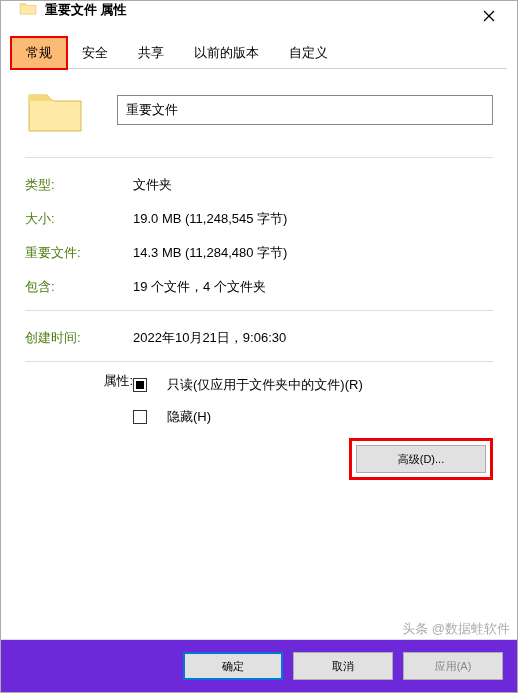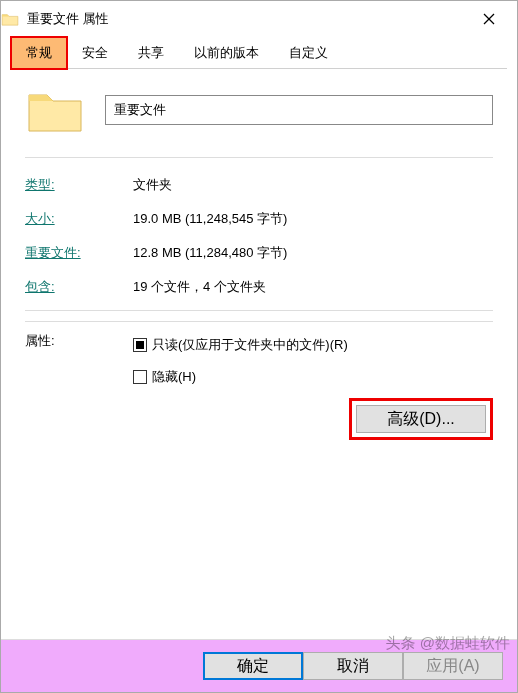--- a/index.html
+++ b/index.html
@@ -15,23 +15,24 @@
     width: 518px;
     height: 693px;
     background: #fff;
     border: 1px solid #aaa;
     display: flex;
     flex-direction: column;
   }
   .titlebar {
     height: 36px;
     display: flex;
-    align-items: center;
-    padding: 0 6px 0 0;
+    align-items: flex-start;
+    padding: 0 6px 0 18px;
     background: #fff;
+    font-weight: bold;
   }
   .title-icon {
     width: 18px;
     height: 14px;
     margin-right: 8px;
   }
   .title-text { flex: 1; color: #000; }
   .close-btn {
     width: 44px;
     height: 30px;
@@ -74,21 +75,21 @@
     z-index: 1;
   }
   .content {
     flex: 1;
     padding: 16px 24px 10px 24px;
     overflow: hidden;
   }
   .hdr {
     display: flex;
     align-items: center;
-    gap: 20px;
+    gap: 32px;
     margin-bottom: 22px;
   }
   .folder-big {
     width: 60px;
     height: 50px;
     flex-shrink: 0;
   }
   .name-input {
     flex: 1;
     height: 30px;
@@ -96,41 +97,40 @@
     border: 1px solid #888;
     font-family: inherit;
     font-size: 13px;
   }
   .row {
     display: flex;
     padding: 8px 0;
   }
   .row .lbl {
     width: 108px;
-    color: #0f766e;
-    text-decoration: underline;
+    color: #4d7c0f;
   }
   .row .val {
     flex: 1;
     color: #000000;
   }
   hr.sep {
     border: none;
     border-top: 1px solid #ddd;
     margin: 6px 0 10px 0;
   }
   .attr-area {
     display: flex;
   }
-  .attr-left { width: 108px; }
+  .attr-left { width: 108px; text-align: right; }
   .attr-right { flex: 1; }
   .chk-row {
     display: flex;
     align-items: center;
-    gap: 5px;
+    gap: 20px;
     padding: 4px 0 10px 0;
   }
   .chkbox {
     width: 14px;
     height: 14px;
     border: 1px solid #333;
     display: inline-flex;
     align-items: center;
     justify-content: center;
     background: #fff;
@@ -149,42 +149,43 @@
   .adv-wrap {
     border: 3px solid #e00;
     padding: 4px;
   }
   .btn {
     min-width: 100px;
     height: 28px;
     background: #e1e1e1;
     border: 1px solid #adadad;
     font-family: inherit;
-    font-size: 16px;
+    font-size: 11px;
     padding: 2px 14px;
     cursor: default;
   }
   .btn.primary {
     border: 1px solid #0078d7;
     outline: 1px solid #0078d7;
     outline-offset: -2px;
   }
   .btn:disabled { color: #888; }
   .footer {
     border-top: 1px solid #ddd;
     padding: 12px 14px;
     display: flex;
     justify-content: flex-end;
-    background: #f0abfc;
+    gap: 10px;
+    background: #6d28d9;
   }
   .watermark {
     position: absolute;
     right: 8px;
-    bottom: 40px;
-    font-size: 15px;
+    bottom: 55px;
+    font-size: 13px;
     color: rgba(0,0,0,0.35);
     pointer-events: none;
   }
 </style>
 </head>
 <body>
 
 <div class="window">
 
   <div class="titlebar">
@@ -225,29 +226,33 @@
     <div class="row">
       <div class="lbl">类型:</div>
       <div class="val">文件夹</div>
     </div>
     <div class="row">
       <div class="lbl">大小:</div>
       <div class="val">19.0 MB (11,248,545 字节)</div>
     </div>
     <div class="row">
       <div class="lbl">重要文件:</div>
-      <div class="val">12.8 MB (11,284,480 字节)</div>
+      <div class="val">14.3 MB (11,284,480 字节)</div>
     </div>
     <div class="row">
       <div class="lbl">包含:</div>
       <div class="val">19 个文件，4 个文件夹</div>
     </div>
 
     <hr class="sep">
 
+    <div class="row">
+      <div class="lbl">创建时间:</div>
+      <div class="val">2022年10月21日，9:06:30</div>
+    </div>
 
     <hr class="sep">
 
     <div class="attr-area">
       <div class="attr-left">属性:</div>
       <div class="attr-right">
         <div class="chk-row">
           <span class="chkbox ind"></span>
           <span>只读(仅应用于文件夹中的文件)(R)</span>
         </div>

